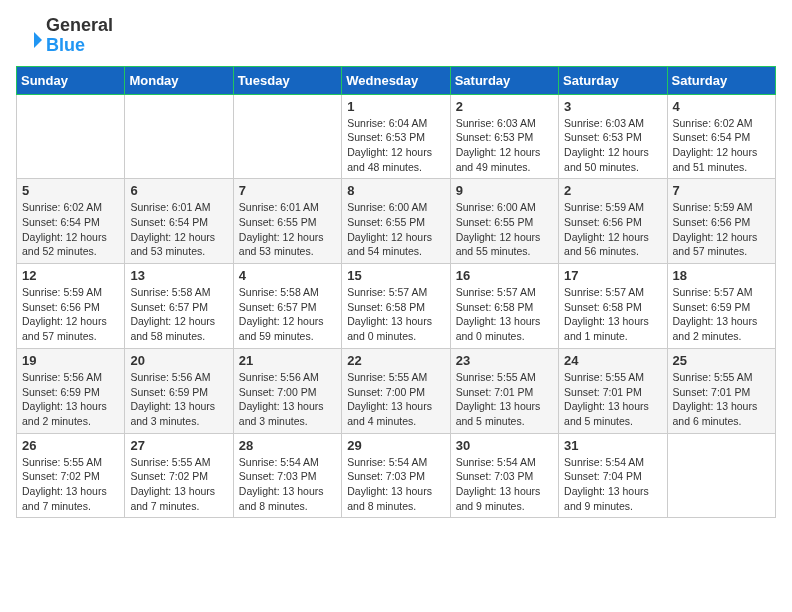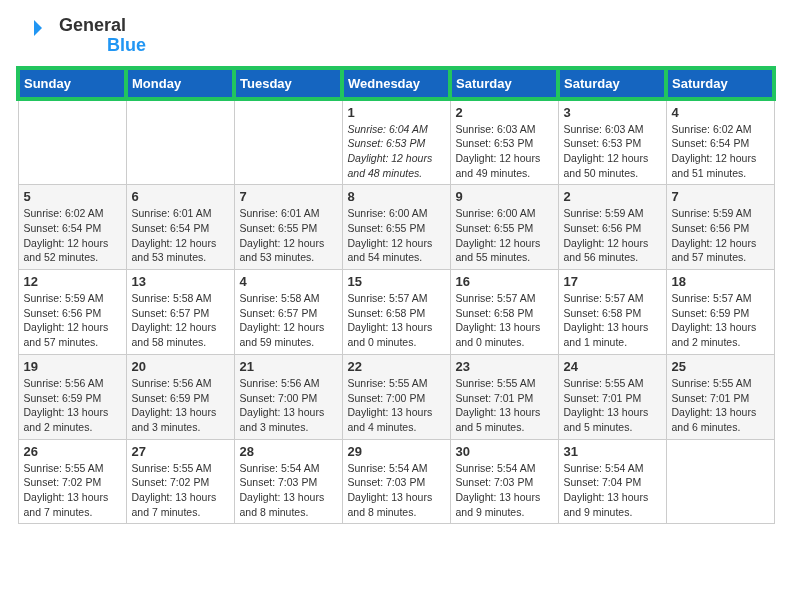--- a/index.html
+++ b/index.html
@@ -11,32 +11,31 @@
       padding: 16px;
     }
     .header {
       display: flex;
       justify-content: space-between;
       align-items: flex-start;
       margin-bottom: 10px;
     }
     .logo {
       display: flex;
-      align-items: flex-start;
-      gap: 17px;
+      align-items: flex-end;
+      gap: 4px;
     }
     .logo-text {
       font-size: 18px;
       font-weight: bold;
       color: #333;
       line-height: 1.1;
     }
     .logo-text span {
       color: #2196F3;
-      margin-left: 48px;
     }
     .logo-icon {
       width: 24px;
       height: 24px;
       margin-left: 2px;
     }
     .title-block {
       text-align: right;
     }
     .month-title {
@@ -53,21 +52,21 @@
       border-collapse: collapse;
       border: 1px solid #ccc;
     }
     .calendar th {
       background-color: #1565C0;
       color: #fff;
       font-size: 13px;
       font-weight: bold;
       padding: 6px 4px;
       text-align: left;
-      border: 4px solid #22c55e;
+      border: 1px solid #22c55e;
     }
     .calendar td {
       border: 1px solid #ccc;
       vertical-align: top;
       padding: 4px 5px;
       width: 108px;
       min-height: 80px;
       background: #fff;
       font-size: 11px;
       color: #333;
@@ -119,21 +118,21 @@
         <th>Saturday</th>
       </tr>
   </thead>
   <tbody id="calendar-body">
       <tr>
         <td class="empty-cell"></td>
         <td class="empty-cell"></td>
         <td class="empty-cell"></td>
         <td>
           <div class="day-num">1</div>
-          <div class="day-info" style="white-space: pre-line; font-style: italic;">Sunrise: 6:04 AM
+          <div class="day-info" style="white-space: pre-line;">Sunrise: 6:04 AM
 Sunset: 6:53 PM
 Daylight: 12 hours
 and 48 minutes.</div>
         </td>
         <td>
           <div class="day-num">2</div>
           <div class="day-info" style="white-space: pre-line;">Sunrise: 6:03 AM
 Sunset: 6:53 PM
 Daylight: 12 hours
 and 49 minutes.</div>

